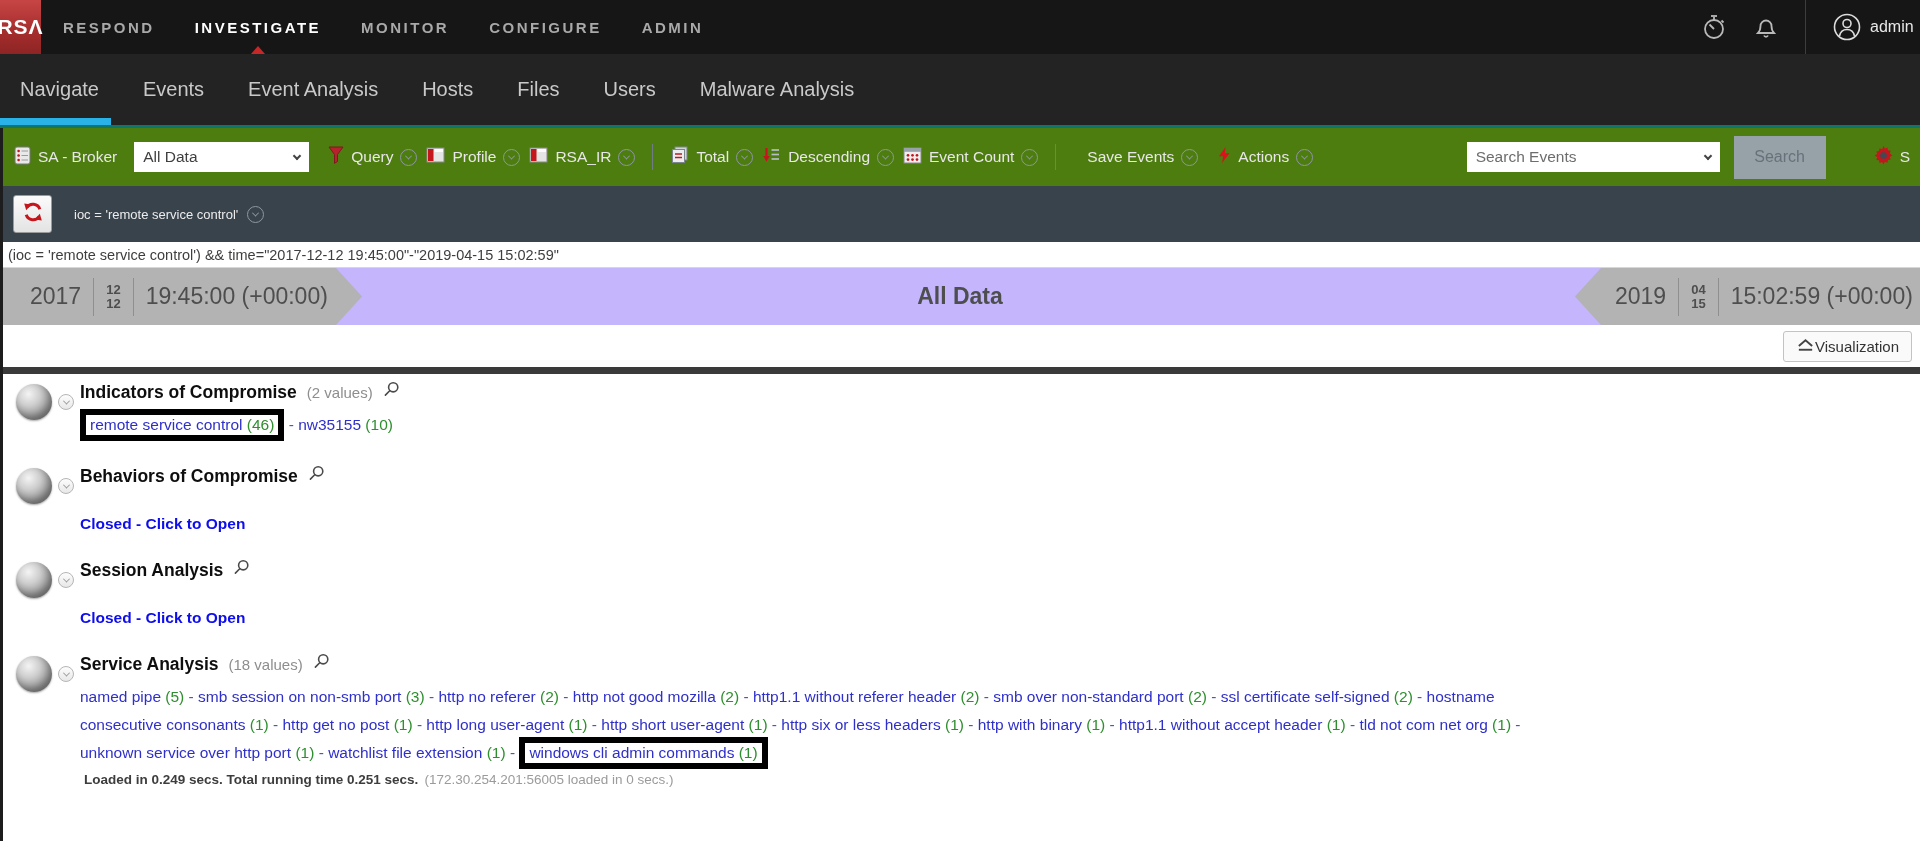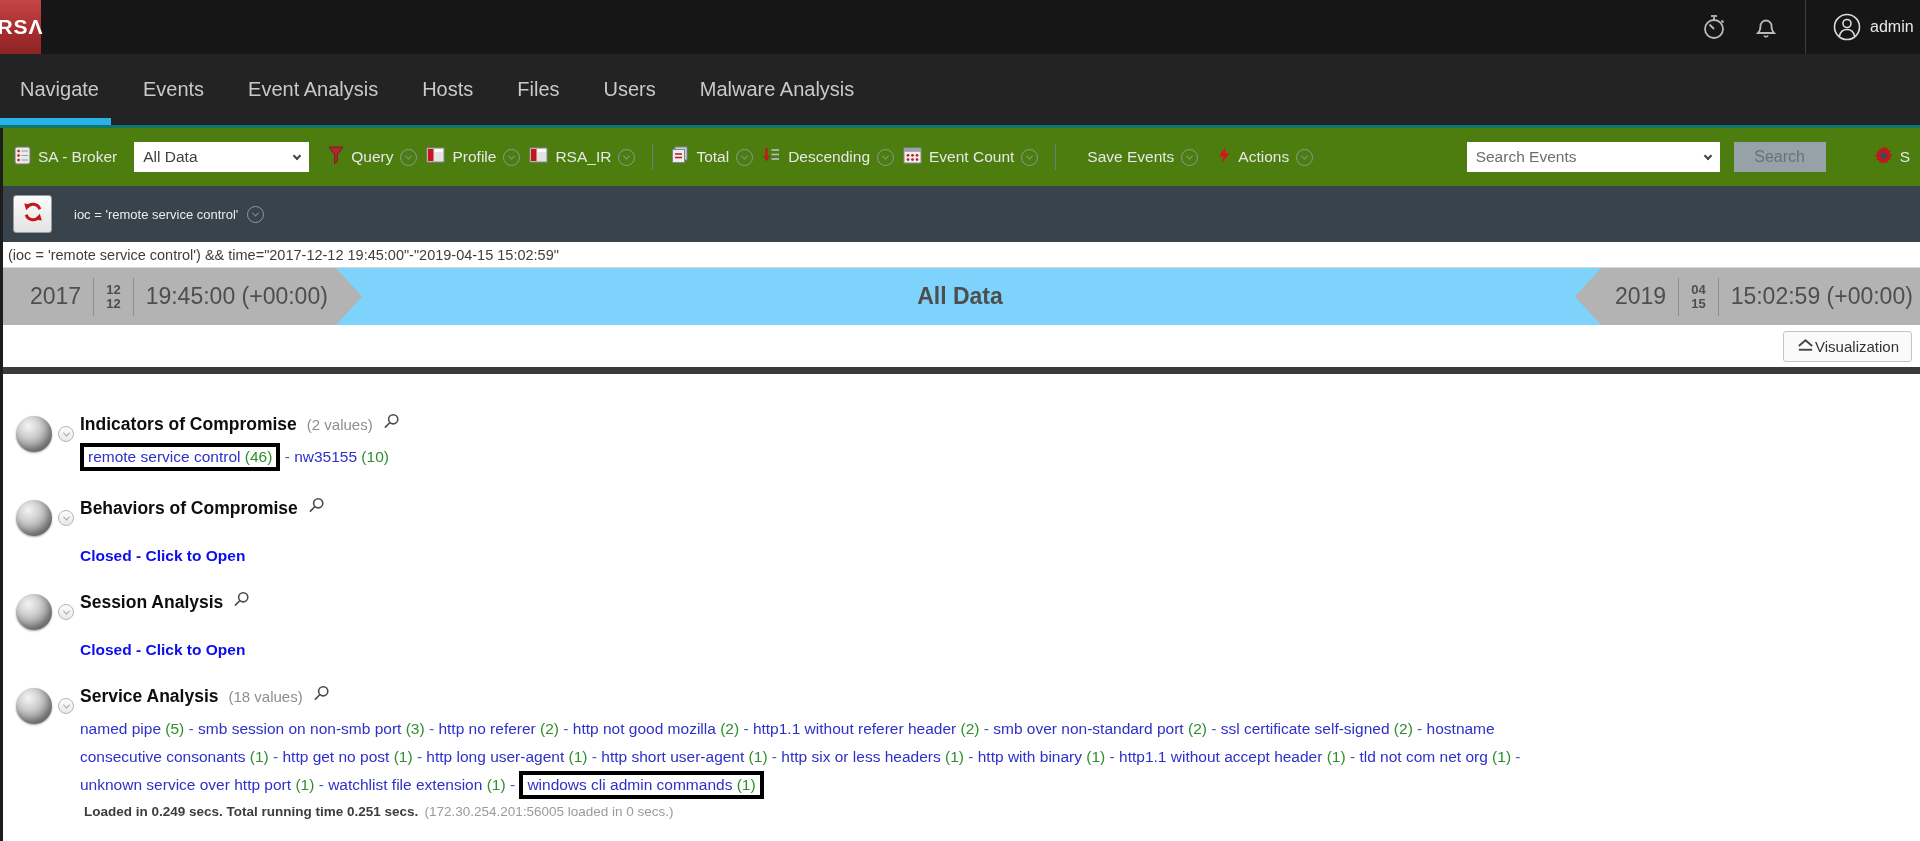--- a/index.html
+++ b/index.html
@@ -36,84 +36,91 @@
   .tb-label {}
   .cc { display:inline-flex; width:17px; height:17px; border:1px solid #8d98a1; border-radius:50%;
     align-items:center; justify-content:center; flex:0 0 auto; }
   .cc i { display:block; width:5px; height:5px; border-right:1.6px solid #8d98a1; border-bottom:1.6px solid #8d98a1;
     transform:rotate(45deg) translate(-1px,-1px); }
   .tb-divider { width:1px; height:26px; background:#717d86; margin:0 8px; }
   .select-box { background:#fff; color:#3f3f3f; height:30px; display:flex; align-items:center;
     justify-content:space-between; padding:0 9px; width:175px; font-size:15.5px; cursor:pointer; }
   .chev { width:6px; height:6px; border-right:2px solid #444; border-bottom:2px solid #444; transform:rotate(45deg); margin-top:-3px; }
   .search-select { width:253px; margin-left:auto; }
-  .search-btn { height:30px; width:92px; background:#97a1a8; color:#68717a; font-size:16px;
+  .search-btn { height:43px; width:92px; background:#97a1a8; color:#68717a; font-size:16px;
     border:none; margin-left:5px; cursor:pointer; font-family:"Liberation Sans",sans-serif; }
   .tb-settings { display:flex; align-items:center; gap:6px; margin-left:38px; color:#e8e8e8; cursor:pointer; }
 
   
   .querybar { height:56px; background:#39434c; display:flex; align-items:center; padding-left:13px; gap:22px; }
   .refresh-btn { width:39px; height:38px; border:1px solid #9b9b9b; border-radius:3px;
     background:linear-gradient(180deg,#fbfbfb,#e3e3e3); display:flex; align-items:center; justify-content:center; cursor:pointer; }
   .qb-crumb { display:flex; align-items:center; gap:9px; color:#ececec; font-size:13px; cursor:pointer; }
 
   .querystring { height:26px; background:#fff; border-bottom:1px solid #d7d7d7; display:flex; align-items:center;
     padding-left:8px; font-size:14.5px; color:#3e3e3e; }
 
   
-  .timeline { height:57px; display:flex; background:#7dd3fc; position:relative; }
+  .timeline { height:57px; display:flex; background:#c4b5fd; position:relative; }
   .tl-seg { background:#b3b3b3; display:flex; align-items:center; color:#4e4e4e; }
   .tl-start { width:362px; clip-path:polygon(0 0, calc(100% - 26px) 0, 100% 50%, calc(100% - 26px) 100%, 0 100%); padding-left:30px; }
   .tl-end { width:345px; margin-left:auto; clip-path:polygon(26px 0, 100% 0, 100% 100%, 26px 100%, 0 50%);
     padding-left:40px; justify-content:flex-start; }
   .tl-big { font-size:23px; }
   .tl-md { display:flex; flex-direction:column; font-size:13px; font-weight:bold; line-height:14px; text-align:left; }
   .tl-sep { width:1px; height:38px; background:#8f8f8f; margin:0 12px; }
   .tl-center { position:absolute; left:0; right:0; top:0; bottom:0; display:flex; align-items:center; justify-content:center;
     font-size:23px; font-weight:bold; color:#4e4e4e; pointer-events:none; }
 
   
   .vizrow { height:42px; background:#fff; display:flex; align-items:center; justify-content:flex-end; padding-right:8px; }
   .viz-btn { height:31px; border:1px solid #c3c3c3; background:#fafafa; border-radius:3px; display:flex; align-items:center;
     padding:0 12px; font-size:15px; color:#333; cursor:pointer; }
   .darkbar { height:7px; background:#3a3a3a; }
 
   
-  .content { background:#fff; padding:40px 0 0 0; }
+  .content { background:#fff; padding:8px 0 0 0; }
   .section { display:flex; margin-bottom:27px; }
   .sec-icons { width:80px; flex:0 0 80px; display:flex; align-items:flex-start; padding-left:16px; gap:6px; padding-top:2px; }
   .sphere { width:36px; height:36px; border-radius:50%; flex:0 0 36px; cursor:pointer;
     background:radial-gradient(circle at 35% 28%, #f4f4f4 0%, #cfcfcf 32%, #969696 68%, #787878 100%);
     box-shadow:inset -3px -4px 7px rgba(0,0,0,.28), 0 1px 2px rgba(0,0,0,.35); }
   .cc-light { border-color:#b5b5b5; margin-top:10px; width:16px; height:16px; cursor:pointer;
     background:linear-gradient(#fdfdfd,#e8e8e8); }
   .cc-light i { border-color:#9a9a9a; }
   .sec-body { padding-top:0; }
   .sec-title-row { display:flex; align-items:center; gap:10px; margin-bottom:8px; }
   .sec-title { font-size:17.5px; font-weight:bold; color:#0e0e0e; }
   .sec-count { font-size:15px; color:#8e8e8e; }
   .mag { display:flex; align-items:flex-start; cursor:pointer; margin-top:-6px; }
   .sec-values { max-width:1478px; font-size:15.5px; line-height:28px; color:#3b3bcf; }
   .val-link { color:#2f2fca; text-decoration:none; cursor:pointer; }
   .val-count { color:#2e8f2e; }
   .val-sep { color:#5050c8; }
-  .hl-box { border:4px solid #000000; padding:1px 4px 2px 4px; }
+  .hl-box { border:6px solid #000000; padding:1px 4px 2px 4px; }
   .closed-link { font-size:15.5px; font-weight:bold; color:#0d0dee; text-decoration:none; cursor:pointer; display:inline-block; margin-top:20px; }
   .sec-loaded { font-size:13.5px; margin-top:5px; padding-left:4px; }
   .loaded-main { color:#3d3d3d; font-weight:bold; }
   .loaded-detail { color:#9b9b9b; margin-left:6px; }
 </style>
 </head>
 <body>
 
 <div class="screen">
   <div class="left-edge"></div>
 
   <header class="appbar">
     <div class="logo">RSΛ</div>
+    <nav class="topnav">
+        <span class="tn-item">RESPOND</span>
+        <span class="tn-item active">INVESTIGATE<span class="tri"></span></span>
+        <span class="tn-item">MONITOR</span>
+        <span class="tn-item">CONFIGURE</span>
+        <span class="tn-item">ADMIN</span>
+      </nav>
     <div class="appbar-right">
       <span class="ab-icon">
         <svg width="26" height="28" viewBox="0 0 26 28" fill="none" stroke="#b9b9b9" stroke-width="1.8">
           <circle cx="13" cy="16" r="9"></circle>
             <line x1="13" y1="4" x2="13" y2="7"></line>
           <line x1="10" y1="3" x2="16" y2="3"></line>
             <line x1="20.5" y1="7.5" x2="22.5" y2="9.5"></line>
           <line x1="13" y1="16" x2="8.5" y2="11.5"></line>
         </svg>
       </span>

